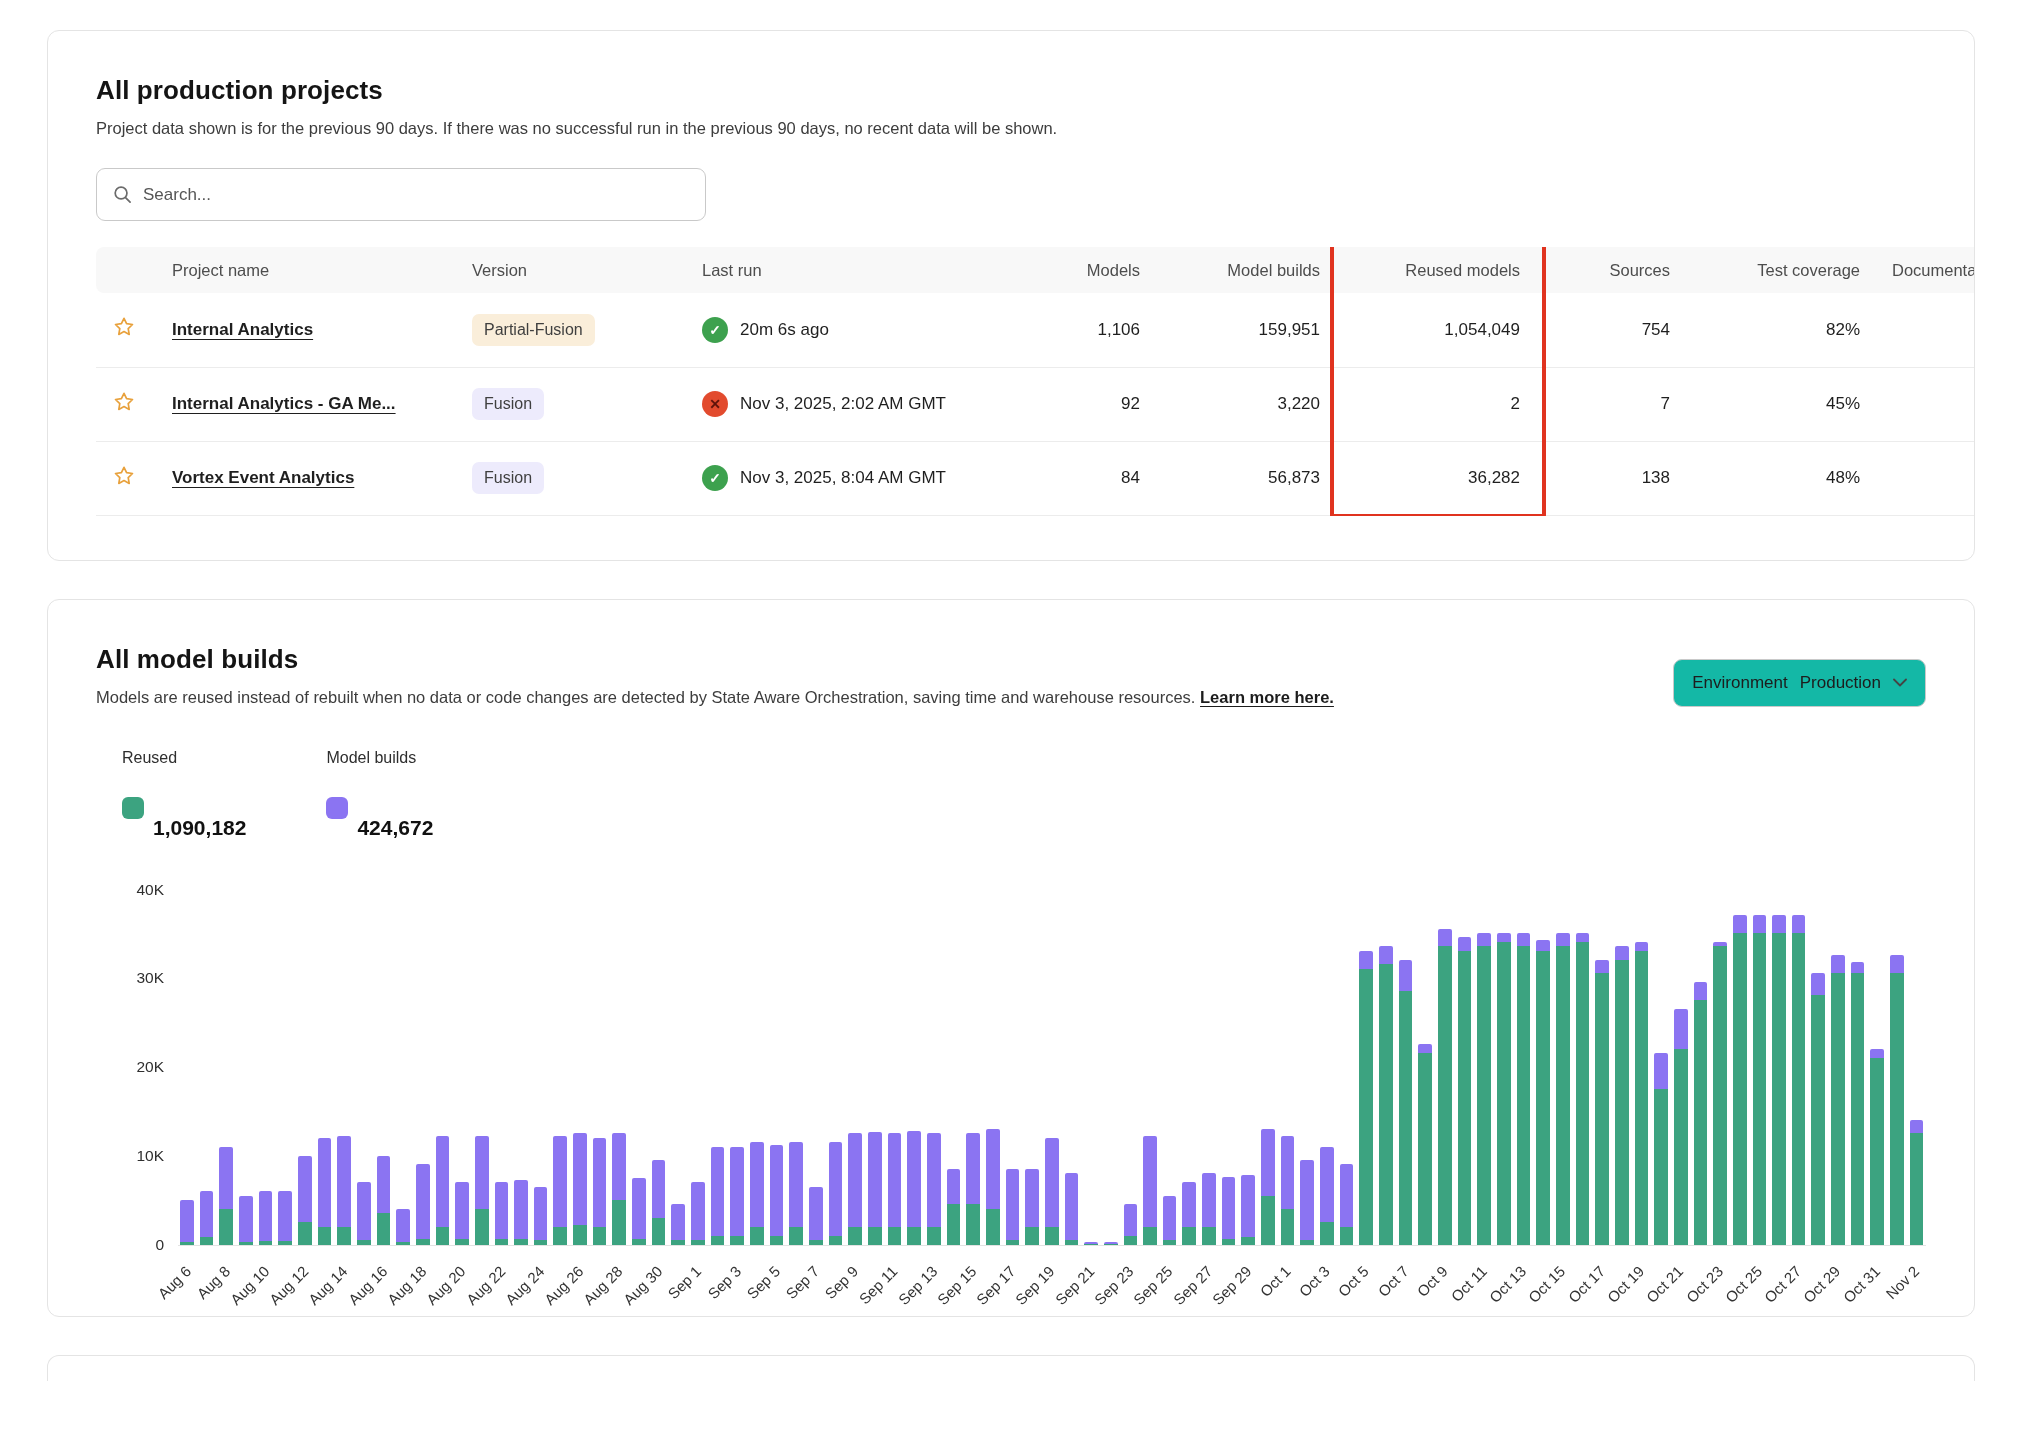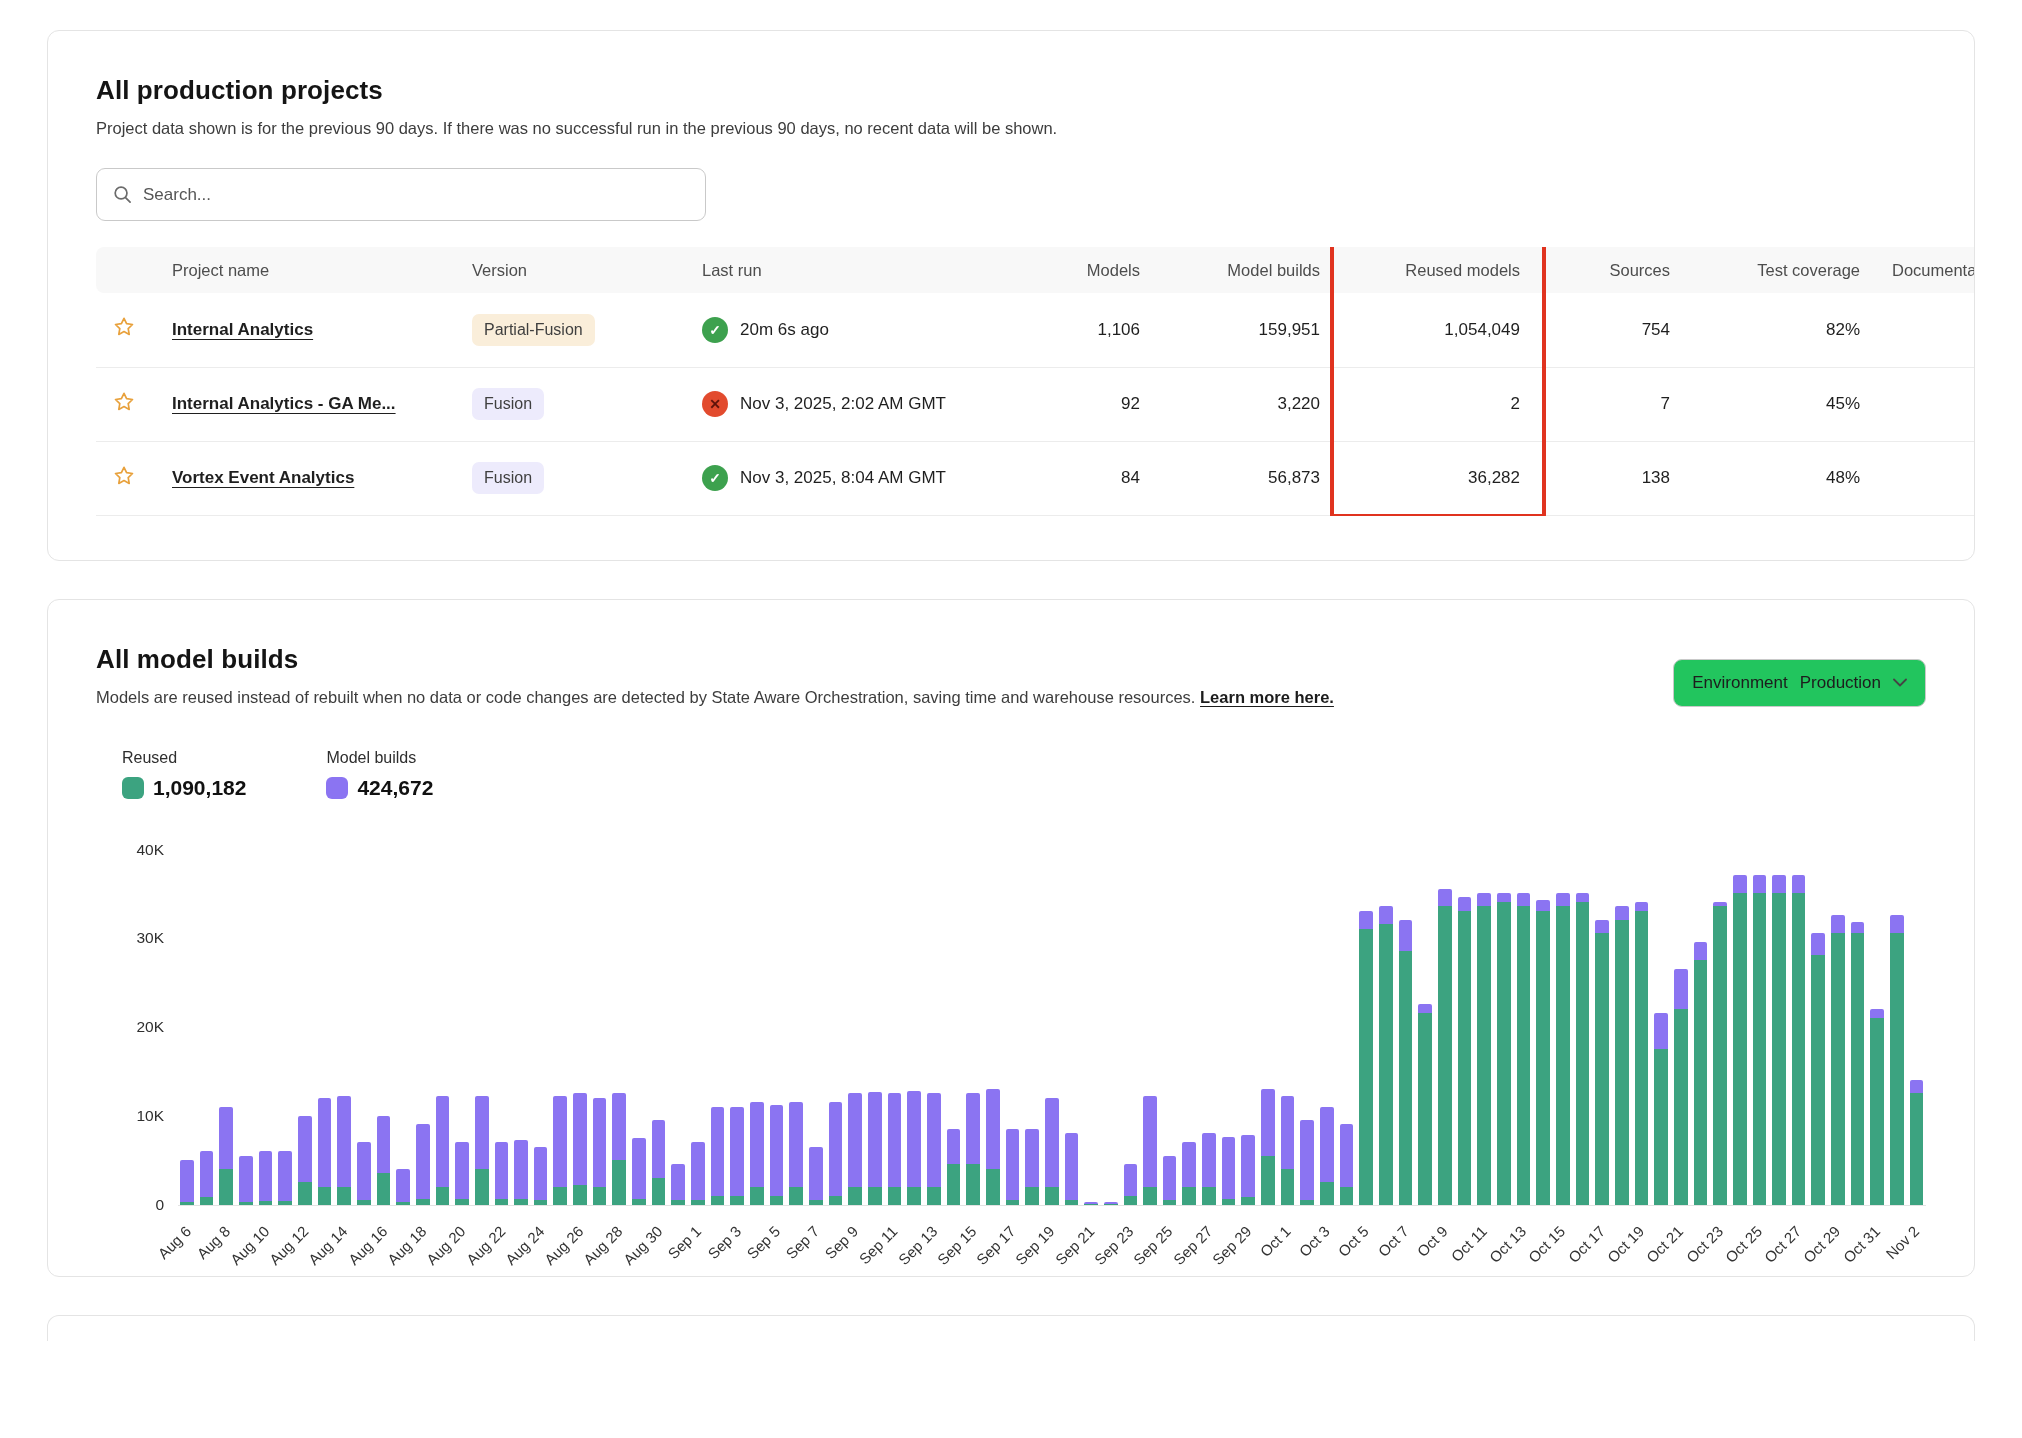--- a/index.html
+++ b/index.html
@@ -38,30 +38,30 @@
     font-size: 14px; font-weight: 700; color: #fff; flex: 0 0 auto; }
   .status-success { background: #3da14e; }
   .status-error { background: #e24b2e; color: #5e130a; }
   .hl-box { position: absolute; top: -5px; left: 1234px; width: 216px; height: 276px;
     border: 4px solid #e0331f; border-radius: 3px; pointer-events: none; }
 
   
   .builds-head { display: flex; justify-content: space-between; align-items: flex-end; }
   .learn-link { color: #1c1c1c; font-weight: 600; text-decoration: underline; text-underline-offset: 3px; cursor: pointer; }
   .env-select { display: flex; align-items: center; gap: 12px; border: 1px solid #c9c9c9; border-radius: 9px;
-    padding: 13px 18px; font-size: 17px; color: #1d1d1d; cursor: pointer; background: #22c55e; white-space: nowrap; }
+    padding: 13px 18px; font-size: 17px; color: #1d1d1d; cursor: pointer; background: #14b8a6; white-space: nowrap; }
 
   
   .legend { display: flex; gap: 80px; margin-top: 42px; margin-left: 26px; }
   .legend-label { font-size: 16px; color: #2e2e2e; margin-bottom: 9px; }
   .legend-row { display: flex; align-items: center; gap: 9px; }
   .swatch { width: 22px; height: 22px; border-radius: 6px; }
   .swatch-green { background: #3ca380; }
   .swatch-purple { background: #8b74f2; }
-  .legend-value { font-size: 21px; font-weight: 600; color: #111; }
+  .legend-value { font-size: 21px; font-weight: 600; color: #111; margin-top: 40px; }
 
   
   .chart { position: relative; margin-top: 50px; margin-left: 20px; }
   .plot { position: relative; margin-left: 62px; height: 356px; border-bottom: 1px solid #e3e3e3; }
   .ylab { position: absolute; right: calc(100% + 14px); font-size: 15.5px; color: #2f2f2f; white-space: nowrap; }
   .bars { position: absolute; inset: 0; display: flex; align-items: flex-end; gap: 6px; padding: 0 2px; }
   .slot { flex: 1 1 0; display: flex; flex-direction: column; justify-content: flex-end; height: 100%; min-width: 0; }
   .seg { width: 100%; }
   .seg-builds { background: #8b74f2; border-radius: 2px 2px 0 0; }
   .seg-reused { background: #3ca380; }

